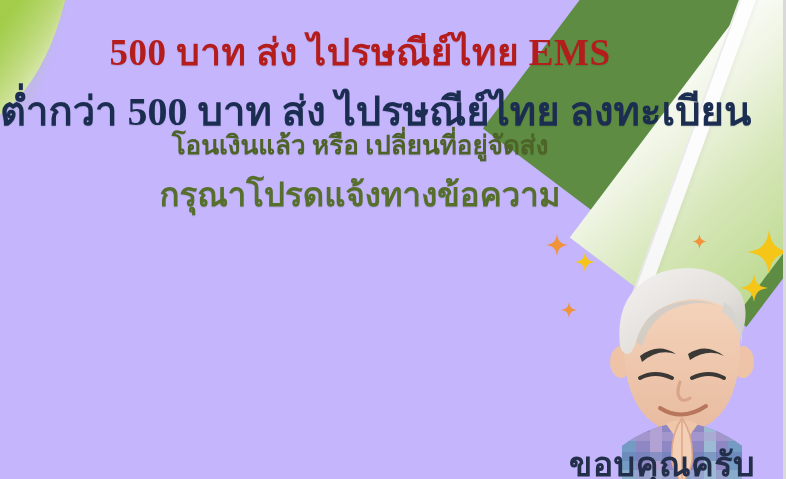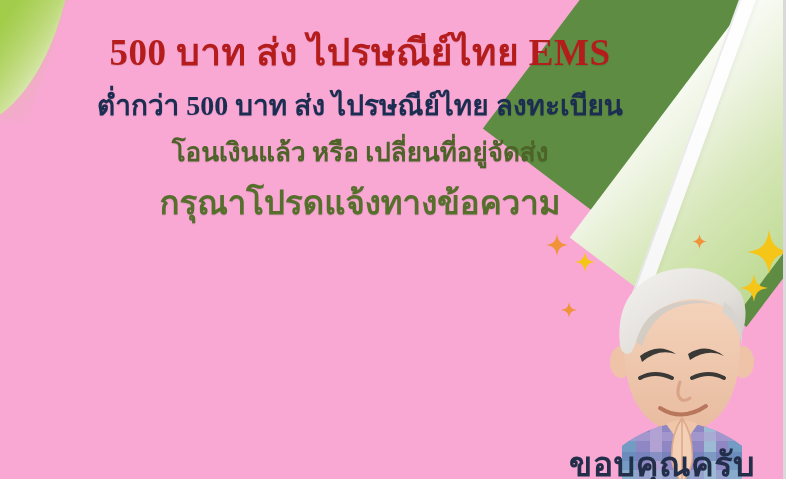--- a/index.html
+++ b/index.html
@@ -9,21 +9,21 @@
   }
   body {
     font-family: "Liberation Sans", sans-serif;
   }
 
   #poster {
     position: relative;
     width: 786px;
     height: 479px;
     overflow: hidden;
-    background: #f9a8d4;
+    background: #c4b5fd;
   }
 
   
   .corner-green-left {
     position: absolute;
     left: -58px;
     top: -120px;
     width: 120px;
     height: 250px;
     background: linear-gradient(110deg, #a8cf52 0%, #9ecb45 55%, #cfe29a 78%, #ffffff 100%);
@@ -95,23 +95,23 @@
     line-height: 1.02;
   }
   .line-1 {
     font-size: 37px;
     color: #b51c1c;
     letter-spacing: 0.5px;
     margin-bottom: 20px;
     text-shadow: 0 1px 1px rgba(0,0,0,0.10);
   }
   .line-2 {
-    font-size: 28px;
+    font-size: 40px;
     color: #1c2d52;
-    margin-bottom: 20px;
+    margin-bottom: 0;
     text-shadow: 0 1px 1px rgba(0,0,0,0.10);
   }
   .line-3 {
     font-size: 26px;
     color: #4d6327;
     margin-bottom: 20px;
     text-shadow: 0 1px 1px rgba(0,0,0,0.10);
   }
   .line-4 {
     font-size: 33px;

